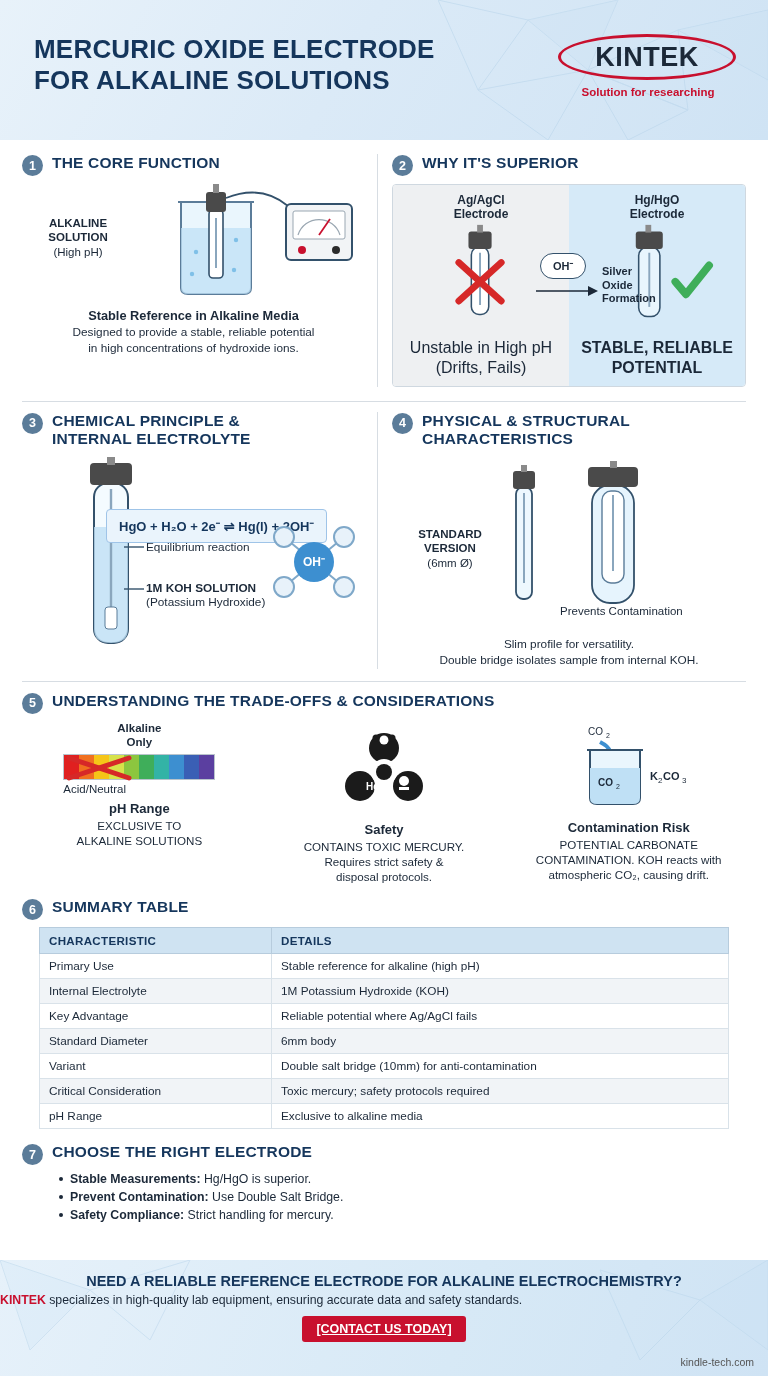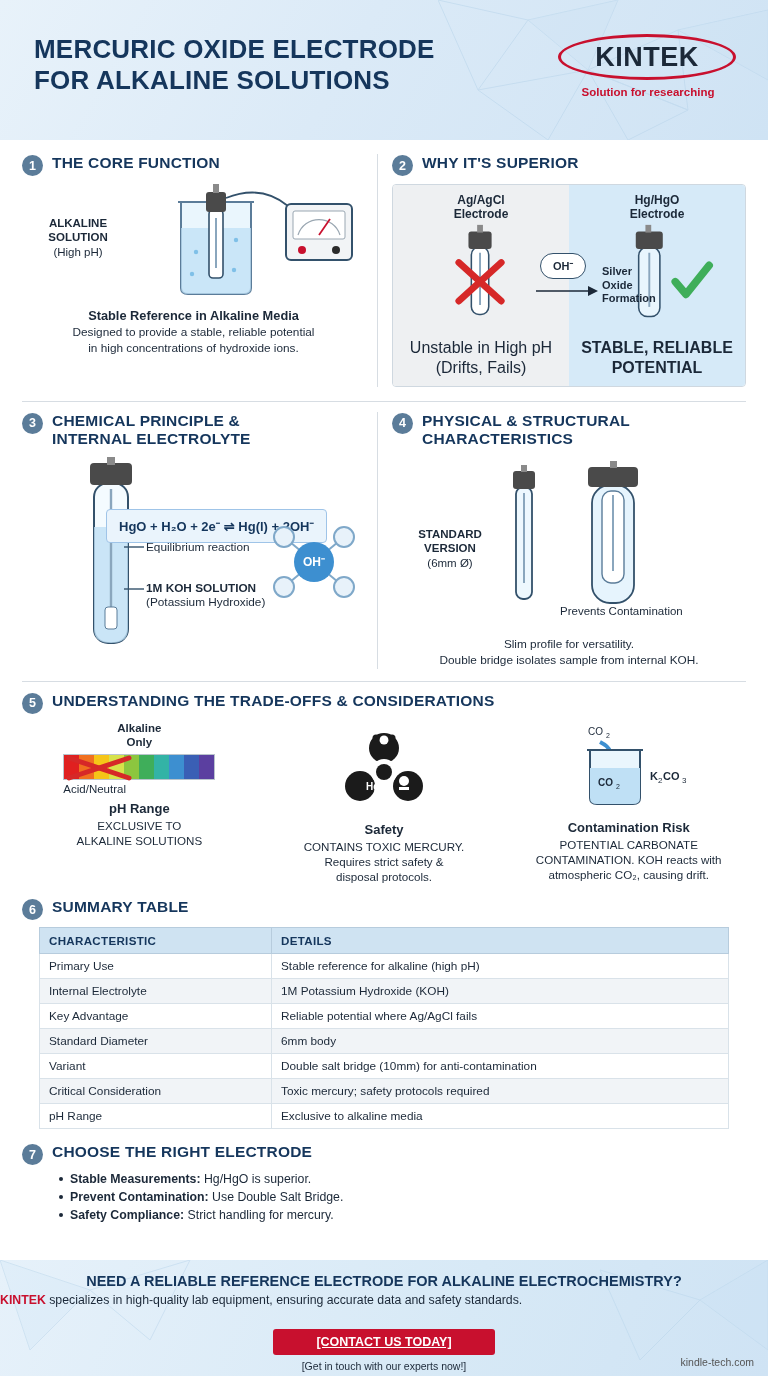--- a/index.html
+++ b/index.html
@@ -114,21 +114,21 @@
   .footer {
     position:absolute; left:0; bottom:0; width:768px; height:116px;
     background: linear-gradient(110deg,#e6f1fa 0%, #d7e9f6 60%, #cfe3f4 100%);
     overflow:hidden;
   }
   .footer .poly { position:absolute; inset:0; opacity:.5;}
   .f-head { text-align:center; font-size:14.5px; font-weight:bold; color:#15365c; padding-top:13px; position:relative;}
   .f-sub { text-align:left; font-size:12.3px; margin-top:4px; position:relative;}
   .f-sub b { color:#c8102e; }
   .cta {
-    display:block; margin: 22px auto 0; width: 222px; text-align:center;
+    display:block; margin: 9px auto 0; width: 164px; text-align:center;
     background:#c8102e; color:#fff; font-weight:bold; font-size:12.5px;
     padding:6px 0; border-radius:3px; position:relative;
   }
   .f-note { text-align:center; font-size:10.5px; margin-top:5px; position:relative;}
   .f-url { position:absolute; right:14px; bottom:8px; font-size:10.5px; color:#555; }
 </style>
 </head>
 <body>
 
 <div class="page">
@@ -539,16 +539,15 @@
       <g fill="#c9e0f2" opacity=".4">
         <polygon points="0,0 90,30 30,90"></polygon>
         <polygon points="700,40 768,0 768,90"></polygon>
       </g>
     </svg>
     <div class="f-head">NEED A RELIABLE REFERENCE ELECTRODE FOR ALKALINE ELECTROCHEMISTRY?</div>
     <div class="f-sub">
       <b>KINTEK</b><span> specializes in high-quality lab equipment, ensuring accurate data and safety standards.</span>
     </div>
     <a class="cta" href="#">[CONTACT US TODAY]</a>
-    <div class="f-note">[Get in touch with our experts now!]</div>
     <div class="f-url">kindle-tech.com</div>
   </div>
 </div>
 
 </body></html>

